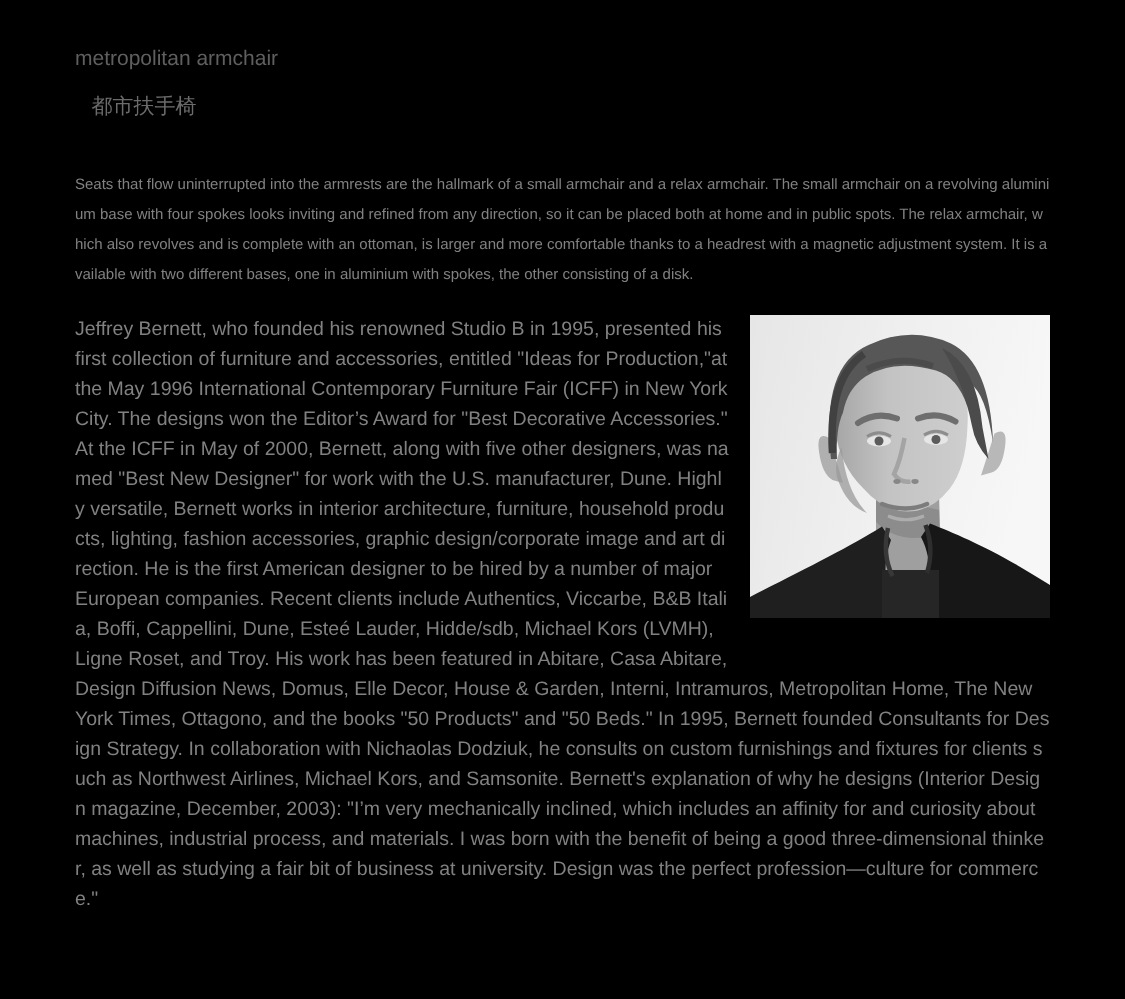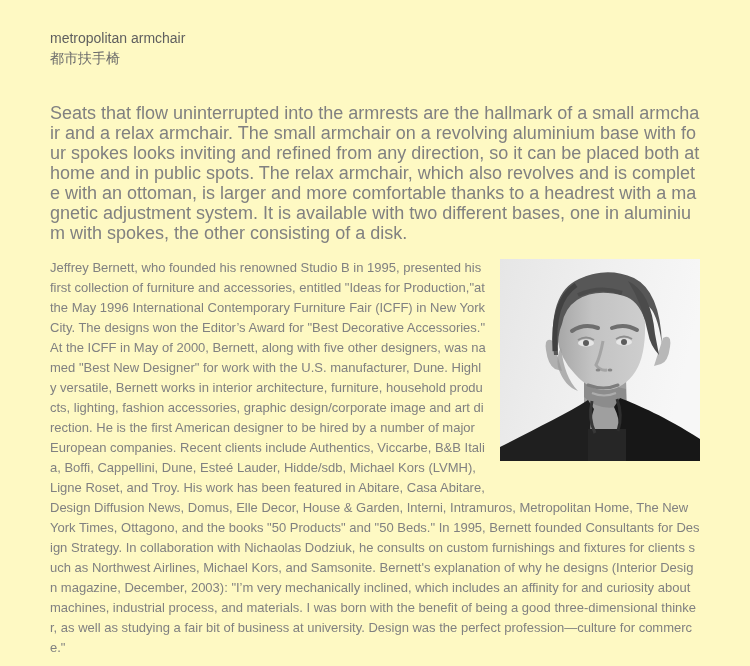--- a/index.html
+++ b/index.html
@@ -11,40 +11,39 @@
     width: 750px;
     height: 666px;
     overflow: hidden;
     font-family: "Liberation Sans", "DejaVu Sans", sans-serif;
   }
   .page {
     box-sizing: border-box;
     width: 750px;
     height: 666px;
     padding: 28px 50px 0 50px;
-    background: #fef9c3;
+    background: #000000;
   }
   .title-en {
     font-size: 14px;
     font-weight: 400;
     color: #5f5f5f;
     line-height: 21px;
     margin: 0;
   }
   .title-zh {
     font-size: 14px;
     font-weight: 400;
     color: #6b6b6b;
     line-height: 21px;
-    margin: 0;
-    font-family: Liberation Mono, monospace;
+    margin: 11px;
   }
   .description {
     margin: 33px 0 0 0;
-    font-size: 18px;
+    font-size: 10px;
     line-height: 20px;
     color: #818181;
     word-break: break-all;
     text-align: left;
   }
   .bio-section {
     margin-top: 15px;
   }
   .portrait {
     float: right;

